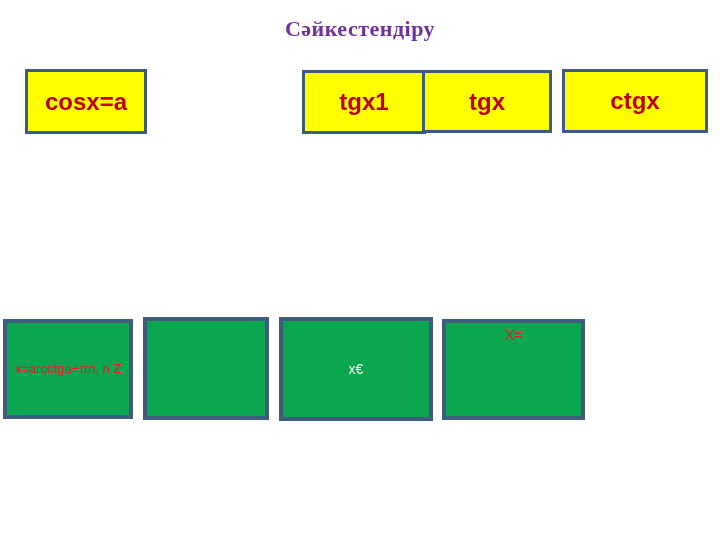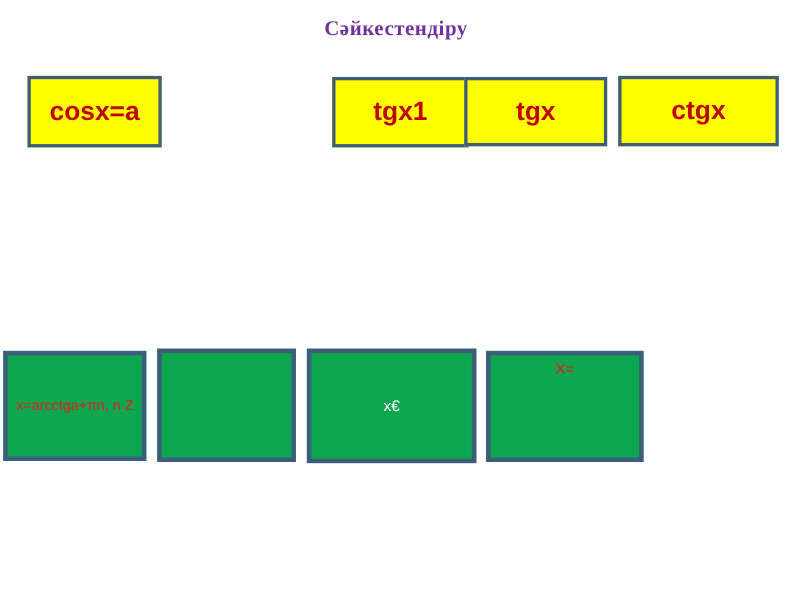--- a/index.html
+++ b/index.html
@@ -16,21 +16,21 @@
     font-family: "Liberation Sans", sans-serif;
   }
   .title {
     position: absolute;
     top: 16px;
     left: 0;
     width: 720px;
     text-align: center;
     font-family: "Liberation Serif", serif;
     font-weight: bold;
-    font-size: 19px;
+    font-size: 22px;
     color: #7030A0;
     letter-spacing: 0.5px;
   }
   .card {
     position: absolute;
     box-sizing: border-box;
     display: flex;
     align-items: center;
     justify-content: center;
     text-align: center;

